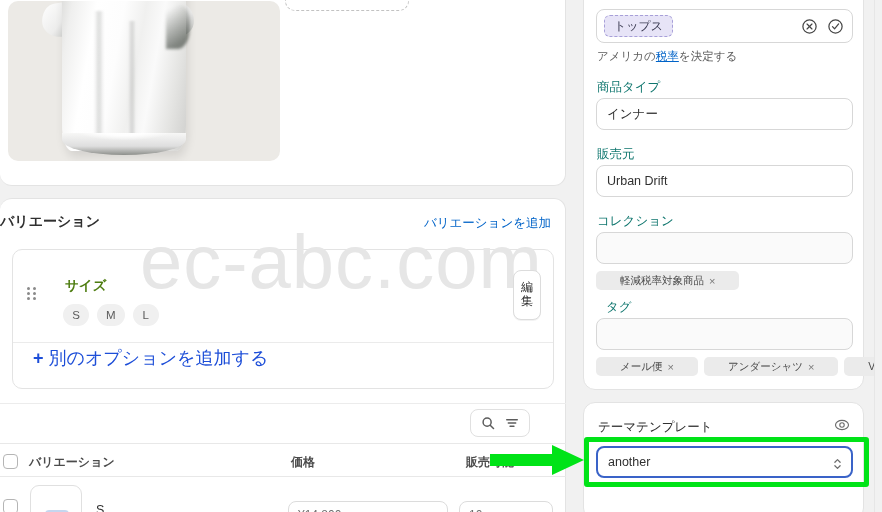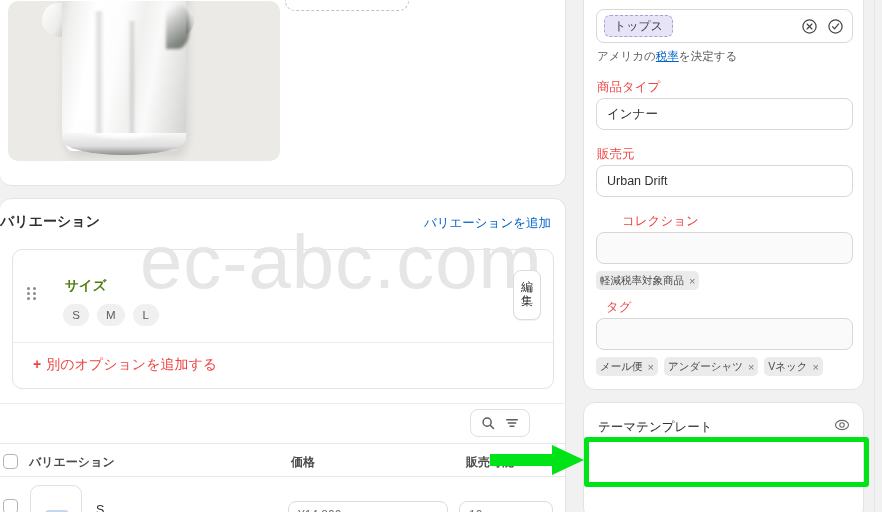--- a/index.html
+++ b/index.html
@@ -182,22 +182,22 @@
     line-height: 1.15;
     display: flex; flex-direction: column;
     align-items: center; justify-content: center;
     cursor: pointer;
     letter-spacing: 0;
     z-index: 60;
   }
   .edit-btn span { display: block; }
   .add-option {
     position: absolute;
-    left: 20px; top: 106px;
-    font-size: 14px; color: #ef4444;
+    left: 20px; top: 96px;
+    font-size: 18px; color: #1d4ed8;
     cursor: pointer;
   }
   .add-option .plus { margin-right: 5px; font-weight: 600; }
 
   
   .tbl-toolbar {
     position: absolute;
     left: 0px; top: 204px;
     width: 566px; height: 40px;
     border-top: 1px solid #ececec;
@@ -297,21 +297,21 @@
     left: 0px; width: 281px;
     background: #ffffff;
     border: 1px solid #e3e3e3;
     border-radius: 12px;
   }
   .r-card.main { top: -18px; height: 408px; }
   .r-card.theme { top: 402px; height: 118px; }
 
   .field-label {
     position: absolute;
-    font-size: 12.5px; color: #ef4444;
+    font-size: 12.5px; color: #0f766e;
   }
   .input-box {
     position: absolute;
     left: 12px; width: 257px; height: 32px;
     border: 1px solid #d7d7d7;
     border-radius: 8px;
     background: #ffffff;
     font-size: 12.5px; color: #303030;
     display: flex; align-items: center;
     padding: 0 10px;
@@ -346,21 +346,21 @@
     position: absolute; left: 13px; top: 66px;
     font-size: 11.5px; color: #5c5c5c;
   }
   .helper a { color: #0063c8; text-decoration: underline; margin-top: 42px; }
 
   .chip-row {
     position: absolute; left: 12px;
     display: flex; gap: 6px;
   }
   .gchip {
-    height: 19px; padding: 0 4px;
+    height: 19px; padding: 0 24px;
     background: #ebebeb;
     border-radius: 5px;
     font-size: 10.5px; color: #4a4a4a;
     display: flex; align-items: center; gap: 5px;
     white-space: nowrap;
   }
   .gchip .x { color: #7a7a7a; font-size: 11px; cursor: pointer; }
 
   
   .theme-label {
@@ -533,21 +533,21 @@
       <div class="helper">
         <span>アメリカの</span><a href="#">税率</a><span>を決定する</span>
       </div>
 
       <div class="field-label" style="left:13px; top:96px;">商品タイプ</div>
       <div class="input-box" style="top:115px;">インナー</div>
 
       <div class="field-label" style="left:13px; top:163px;">販売元</div>
       <div class="input-box" style="top:182px;">Urban Drift</div>
 
-      <div class="field-label" style="left:13px; top:230px;margin-left:25px;">コレクション</div>
+      <div class="field-label" style="left:13px; top:230px;">コレクション</div>
       <div class="input-box empty" style="top:249px;"></div>
       <div class="chip-row" style="top:288px;">
         <div class="gchip">
           <span>軽減税率対象商品</span>
           <span class="x">×</span>
         </div>
       </div>
 
       <div class="field-label" style="left:13px; top:316px;margin-left:9px;">タグ</div>
       <div class="input-box empty" style="top:335px;"></div>
@@ -568,20 +568,29 @@
     </div>
 
     <div class="r-card theme">
       <div class="theme-label">テーマテンプレート</div>
       <span class="eye-icon">
         <svg width="16" height="16" viewBox="0 0 18 18" fill="none" stroke="#6b6b6b" stroke-width="1.25">
           <ellipse cx="9" cy="9" rx="7.3" ry="5.2"></ellipse>
             <circle cx="9" cy="9" r="2.5"></circle>
         </svg>
       </span>
+      <div class="theme-select">
+        <span>another</span>
+        <span class="chev-updown">
+          <svg width="9" height="14" viewBox="0 0 10 16" fill="none" stroke="#6b6b6b" stroke-width="1.4" stroke-linecap="round" stroke-linejoin="round">
+            <polyline points="2,6 5,3 8,6"></polyline>
+              <polyline points="2,10 5,13 8,10"></polyline>
+          </svg>
+        </span>
+      </div>
     </div>
   </div>
 
   <div class="watermark">ec-abc.com</div>
 
   <div class="hl-box"></div>
   <svg class="arrow" viewBox="0 0 96 34">
     <polygon points="0,11 62,11 62,2 94,17 62,32 62,23 0,23" fill="#00e317"></polygon>
   </svg>
 

